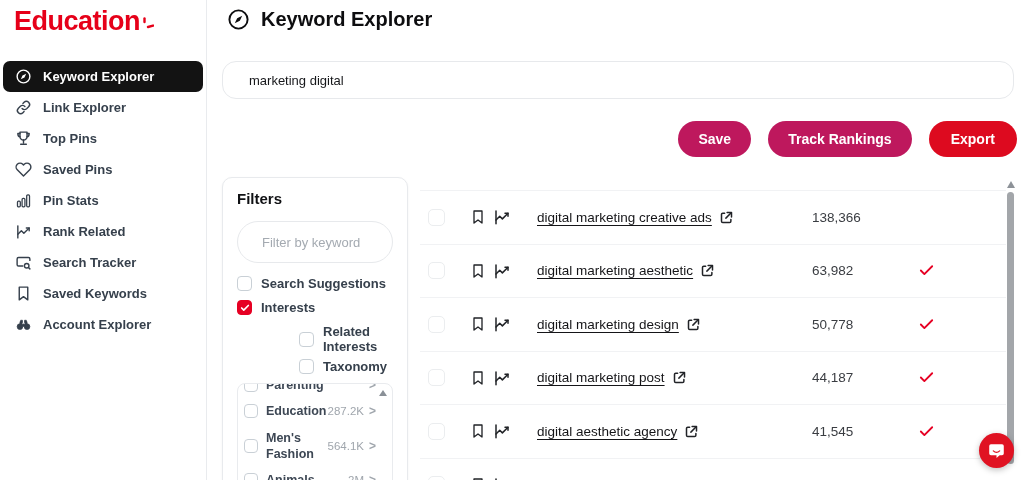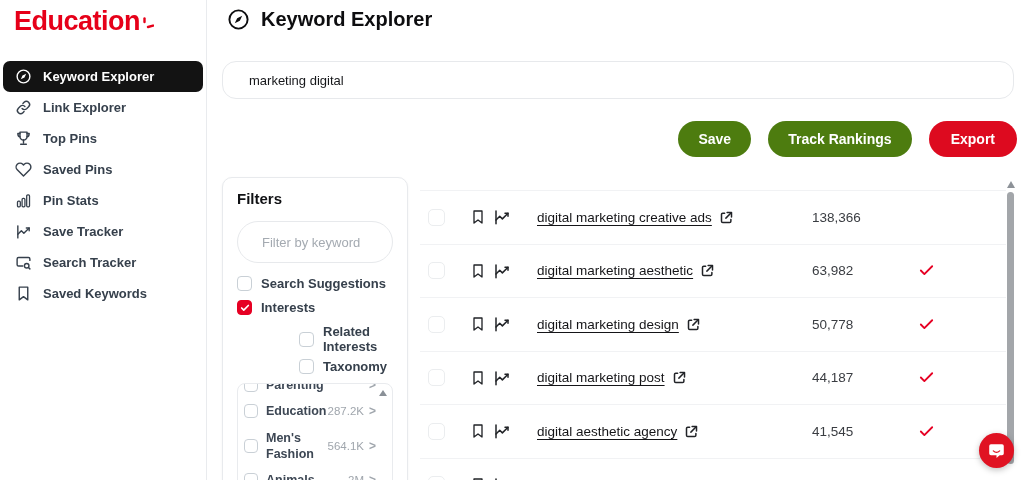--- a/index.html
+++ b/index.html
@@ -32,21 +32,21 @@
     border:1px solid #e7e9ec; border-radius:14px; padding:12px 26px; font-size:13px;
     color:#17181b; outline:none; background:#fff;
     font-family:"Liberation Sans","DejaVu Sans",sans-serif; }
 
   
   .actions { position:absolute; top:121px; left:0; width:1017px;
     display:flex; justify-content:flex-end; gap:17px; }
   .btn { height:36px; border:none; border-radius:999px; color:#fff; font-weight:700;
     font-size:14px; padding:0 20px; cursor:pointer;
     font-family:"Liberation Sans","DejaVu Sans",sans-serif; }
-  .btn.soft { background:#4d7c0f; }
+  .btn.soft { background:#be185d; }
   .btn.primary { background:#dd0a1f; padding:0 22px; }
 
   
   .filters-card { position:absolute; left:222px; top:177px; width:186px; height:330px;
     background:#fff; border:1px solid #e8eaed; border-radius:10px;
     box-shadow:0 1px 3px rgba(0,0,0,.05); padding:12px 14px; }
   .filters-title { font-size:15px; font-weight:800; color:#101114; }
   .filter-input { width:100%; height:42px; margin-top:14px; border:1px solid #e7e9ec;
     border-radius:21px; padding:0 24px; font-size:13px; color:#17181b; outline:none;
     font-family:"Liberation Sans","DejaVu Sans",sans-serif; }
@@ -160,39 +160,51 @@
       <span>Pin Stats</span>
     </div>
     <div class="nav-item">
       <span class="nico">
         <svg width="17" height="17" viewBox="0 0 24 24" fill="none" stroke-width="2" stroke-linecap="round" stroke-linejoin="round">
             <path d="M4 4v17"></path>
             <path d="M4 16l5-5 3.5 3.5L20 7"></path>
             <path d="M20 7h-4M20 7v4"></path>
           </svg>
       </span>
-      <span>Save Tracker</span>
+      <span>Rank Related</span>
     </div>
     <div class="nav-item">
       <span class="nico">
         <svg width="17" height="17" viewBox="0 0 24 24" fill="none" stroke-width="2" stroke-linecap="round">
             <path d="M21 9V7a2 2 0 00-2-2H5a2 2 0 00-2 2v8a2 2 0 002 2h6"></path>
             <circle cx="16.5" cy="16.5" r="3.2"></circle>
             <path d="M19 19l2 2"></path>
           </svg>
       </span>
       <span>Search Tracker</span>
     </div>
     <div class="nav-item">
       <span class="nico">
         <svg width="17" height="17" viewBox="0 0 24 24" fill="none" stroke-width="2" stroke-linejoin="round">
             <path d="M6 3h12v18l-6-4.5L6 21z"></path>
           </svg>
       </span>
       <span>Saved Keywords</span>
+    </div>
+    <div class="nav-item">
+      <span class="nico">
+        <svg width="17" height="17" viewBox="0 0 24 24" fill="#36404c" stroke="none">
+            <circle cx="7" cy="15" r="4"></circle>
+            <circle cx="17" cy="15" r="4"></circle>
+            <path d="M7 8h3v7H7zM14 8h3v7h-3z"></path>
+            <circle cx="12" cy="13" r="1.7"></circle>
+            <path d="M8 6h2.5v3H8zM13.5 6H16v3h-2.5z"></path>
+          </svg>
+      </span>
+      <span>Account Explorer</span>
     </div>
   </nav>
 </aside>
 
 <div class="page-header">
   <span style="display:flex;">
     <svg width="23" height="23" viewBox="0 0 24 24" fill="none" stroke="#0d0d0f" stroke-width="2">
         <circle cx="12" cy="12" r="9.5"></circle>
         <path d="M15.9 8.1l-2.5 5.3-5.3 2.5 2.5-5.3z" fill="#0d0d0f" stroke="none"></path>
       </svg>

